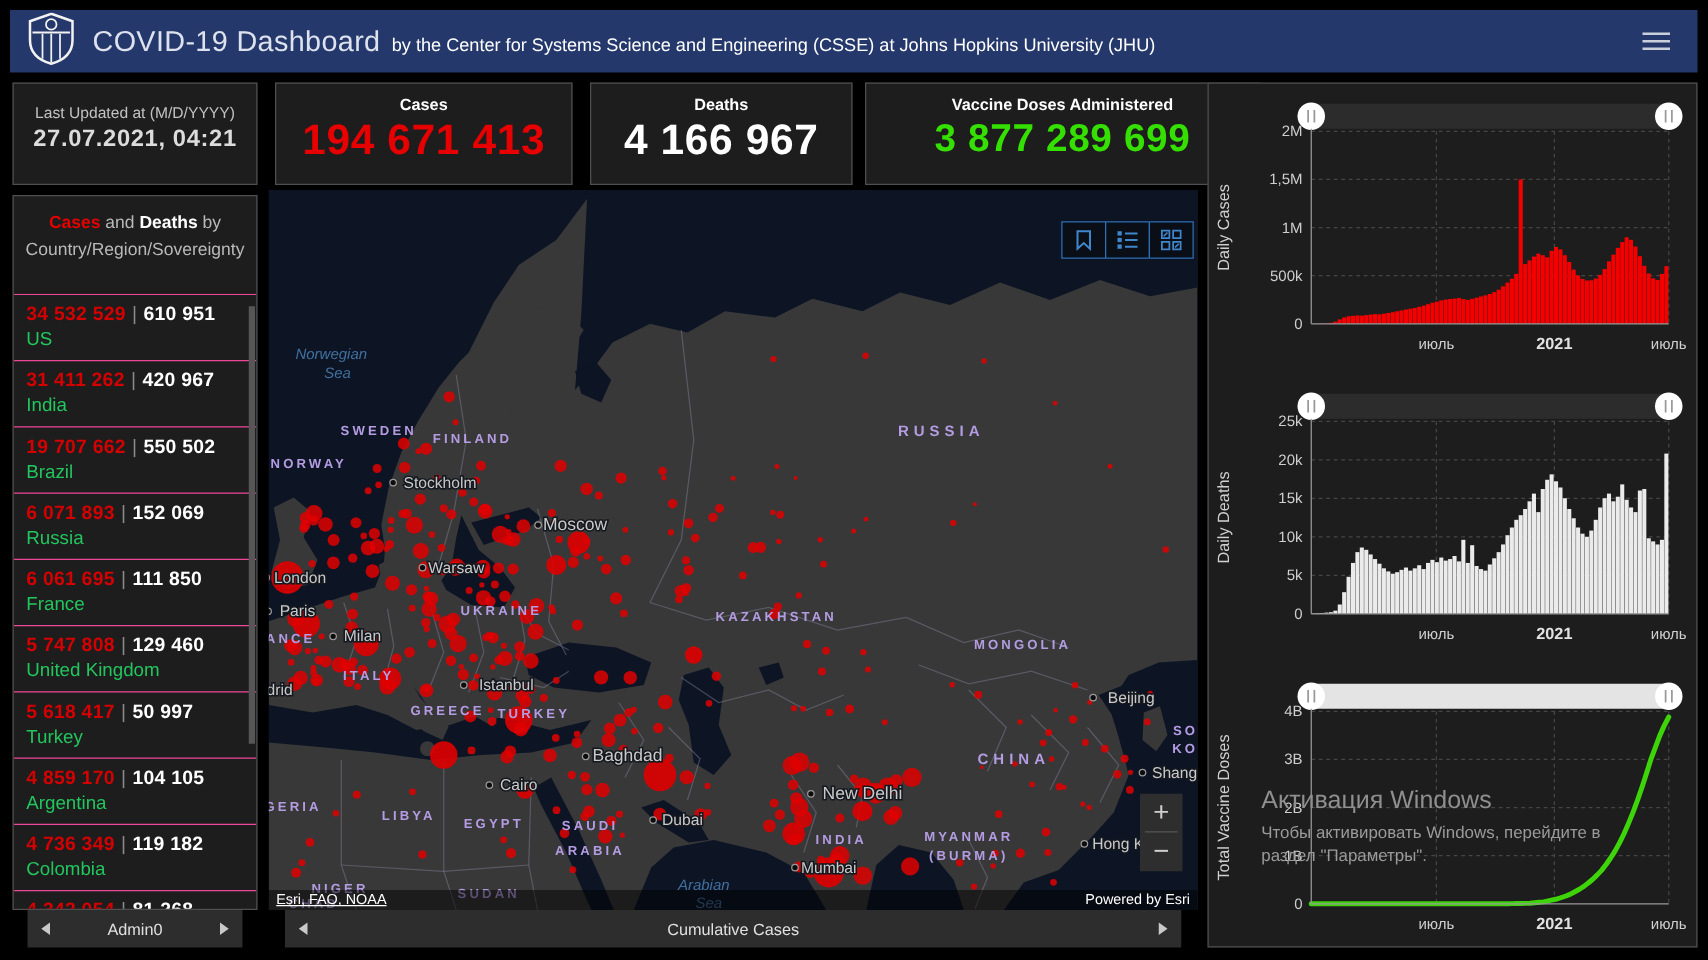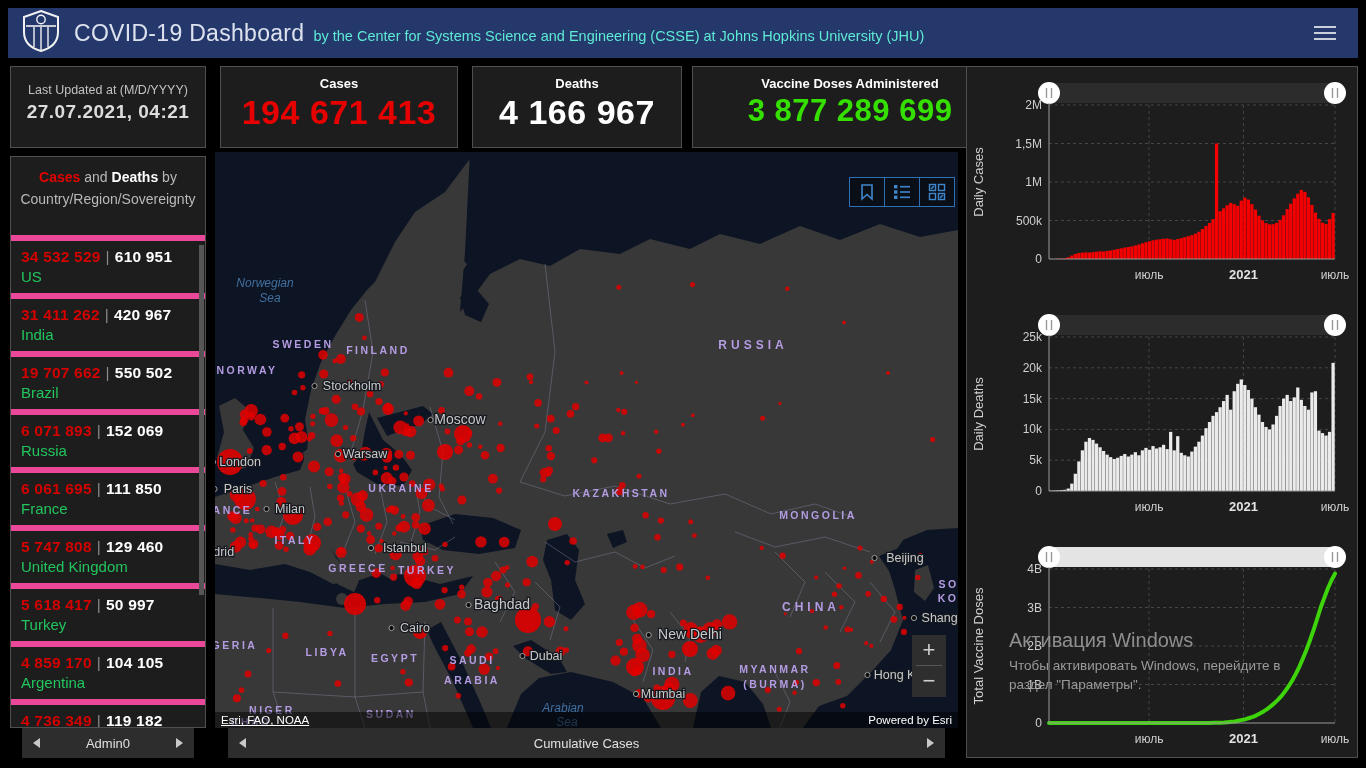--- a/index.html
+++ b/index.html
@@ -3,41 +3,41 @@
 <meta charset="utf-8">
 <style>
   html,body{margin:0;padding:0;background:#000;width:1366px;height:768px;overflow:hidden;
     font-family:"Liberation Sans",sans-serif;-webkit-font-smoothing:antialiased;}
   .abs{position:absolute;}
   
   #header{left:8px;top:8px;width:1350px;height:50px;background:#24386b;display:flex;align-items:center;}
   #logo{margin-left:14px;flex:0 0 auto;}
   #titles{margin-left:14px;display:flex;align-items:baseline;white-space:nowrap;}
   #titles .t1{font-size:23px;color:#dde2ee;letter-spacing:.3px;text-align:center;}
-  #titles .t2{font-size:14.5px;color:#5eead4;margin-left:9px;}
+  #titles .t2{font-size:14.5px;color:#ffffff;margin-left:9px;}
   #burger{margin-left:auto;margin-right:22px;cursor:pointer;display:flex;flex-direction:column;gap:4px;}
   #burger i{display:block;width:22px;height:2px;background:#c9cfdb;}
   
   .panel{background:#1d1d1d;border:1px solid #4f4f4f;box-sizing:border-box;}
   .statp{top:66px;height:82px;text-align:center;}
   .statp .lab{font-size:13px;font-weight:bold;color:#fff;margin-top:9px;}
   .statp .num{font-size:34px;font-weight:bold;margin-top:2px;letter-spacing:.5px;}
   #p-updated{left:10px;width:196px;}
   #p-updated .lab{font-weight:normal;color:#c2c2c2;font-size:12.5px;margin-top:16px;}
   #p-updated .num{font-size:19px;color:#dcdcdc;margin-top:4px;}
   #p-cases{left:220px;width:238px;}   #p-cases .num{color:#e60000;}
   #p-deaths{left:472px;width:210px;}  #p-deaths .num{color:#fff;}
   #p-vax{left:692px;width:316px;}     #p-vax .num{color:#35e000;font-size:31px;text-align:center;}
   
   #sidebar{left:10px;top:156px;width:196px;height:572px;}
   #list-title{padding:10px 8px 6px 8px;text-align:center;font-size:14px;line-height:1.55;color:#b9b9b9;}
   #list-title .c{color:#e60000;font-weight:bold;}
   #list-title .d{color:#fff;font-weight:bold;}
   #country-list{position:absolute;left:0;top:78px;bottom:0;right:0;overflow:hidden;}
-  .crow{border-top:6px solid #ec4899;padding:7px 8px 8px 10px;cursor:pointer;}
+  .crow{border-top:1px solid #ec4899;padding:7px 8px 8px 10px;cursor:pointer;}
   .crow .nums{font-size:15.5px;font-weight:bold;letter-spacing:.2px;}
   .crow .nums .c{color:#d40000;}
   .crow .nums .sep{color:#8a8a8a;font-weight:normal;padding:0 5px;}
   .crow .nums .d{color:#fff;}
   .crow .cname{font-size:15px;color:#22c55e;margin-top:2px;}
   #sb-thumb{position:absolute;right:1px;top:88px;width:5px;height:350px;background:#565656;}
   
   .pagerbar{top:728px;height:30px;background:#2d2d2d;display:flex;align-items:center;justify-content:center;cursor:pointer;}
   .pagerbar .lbl{font-size:13px;color:#e0e0e0;}
   .tri{width:0;height:0;position:absolute;top:10px;}

